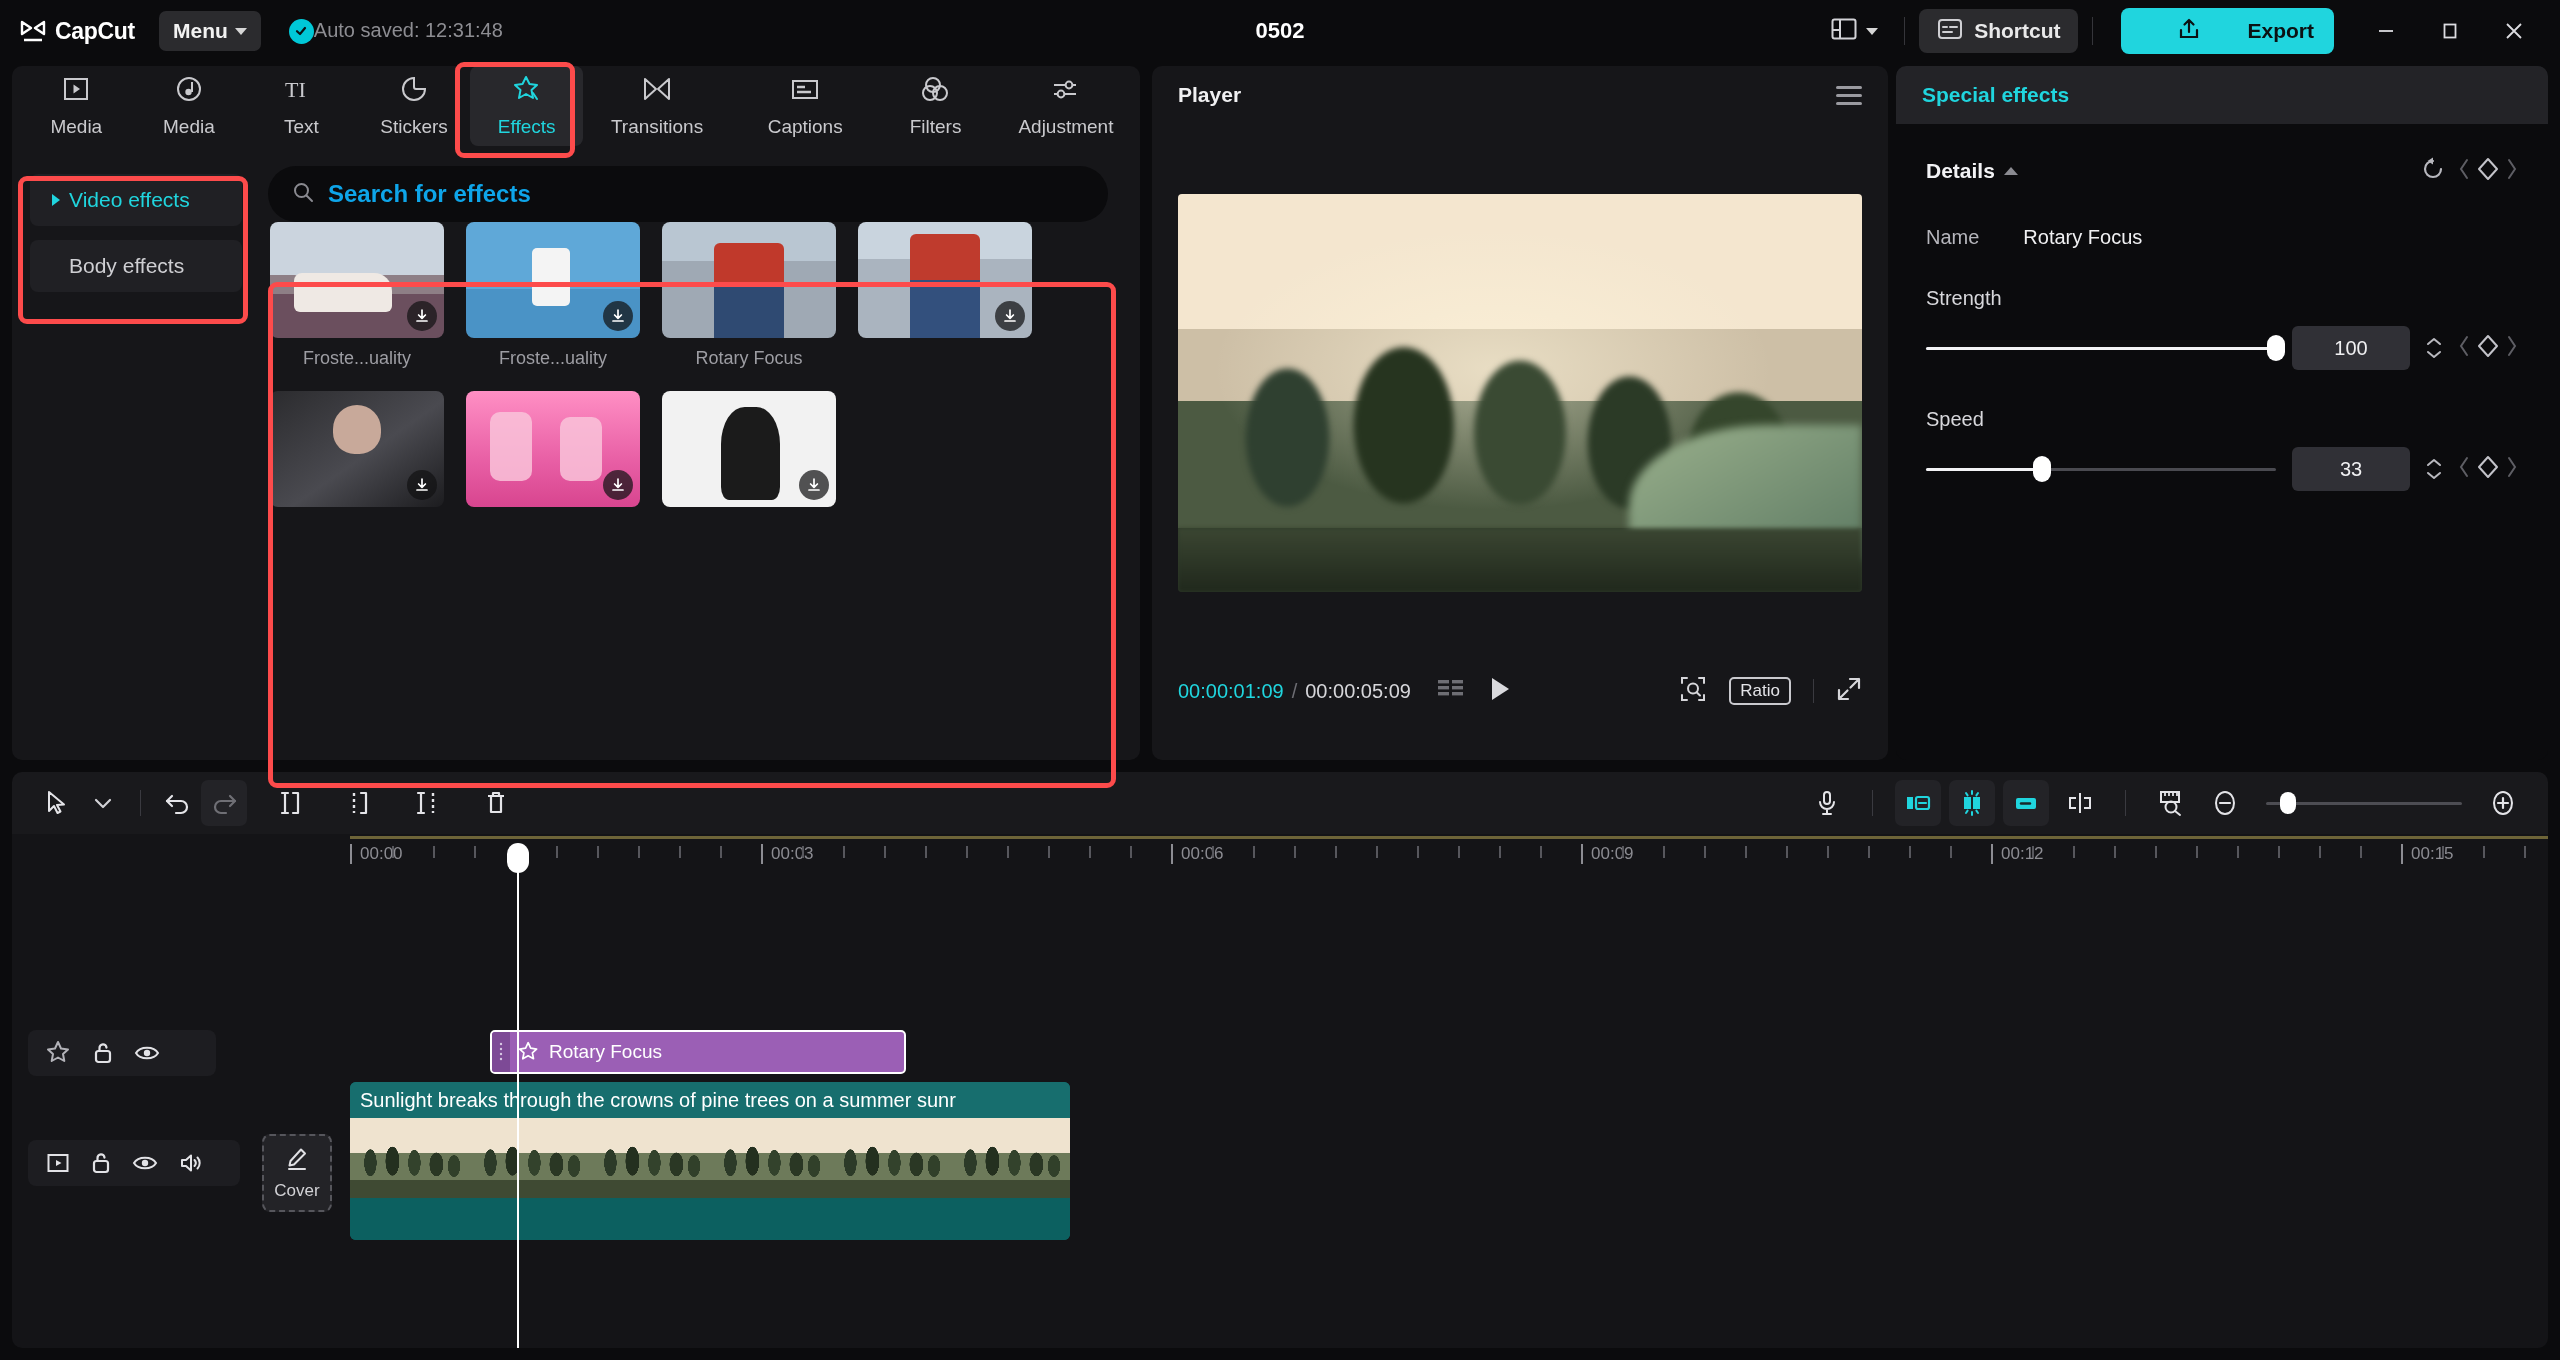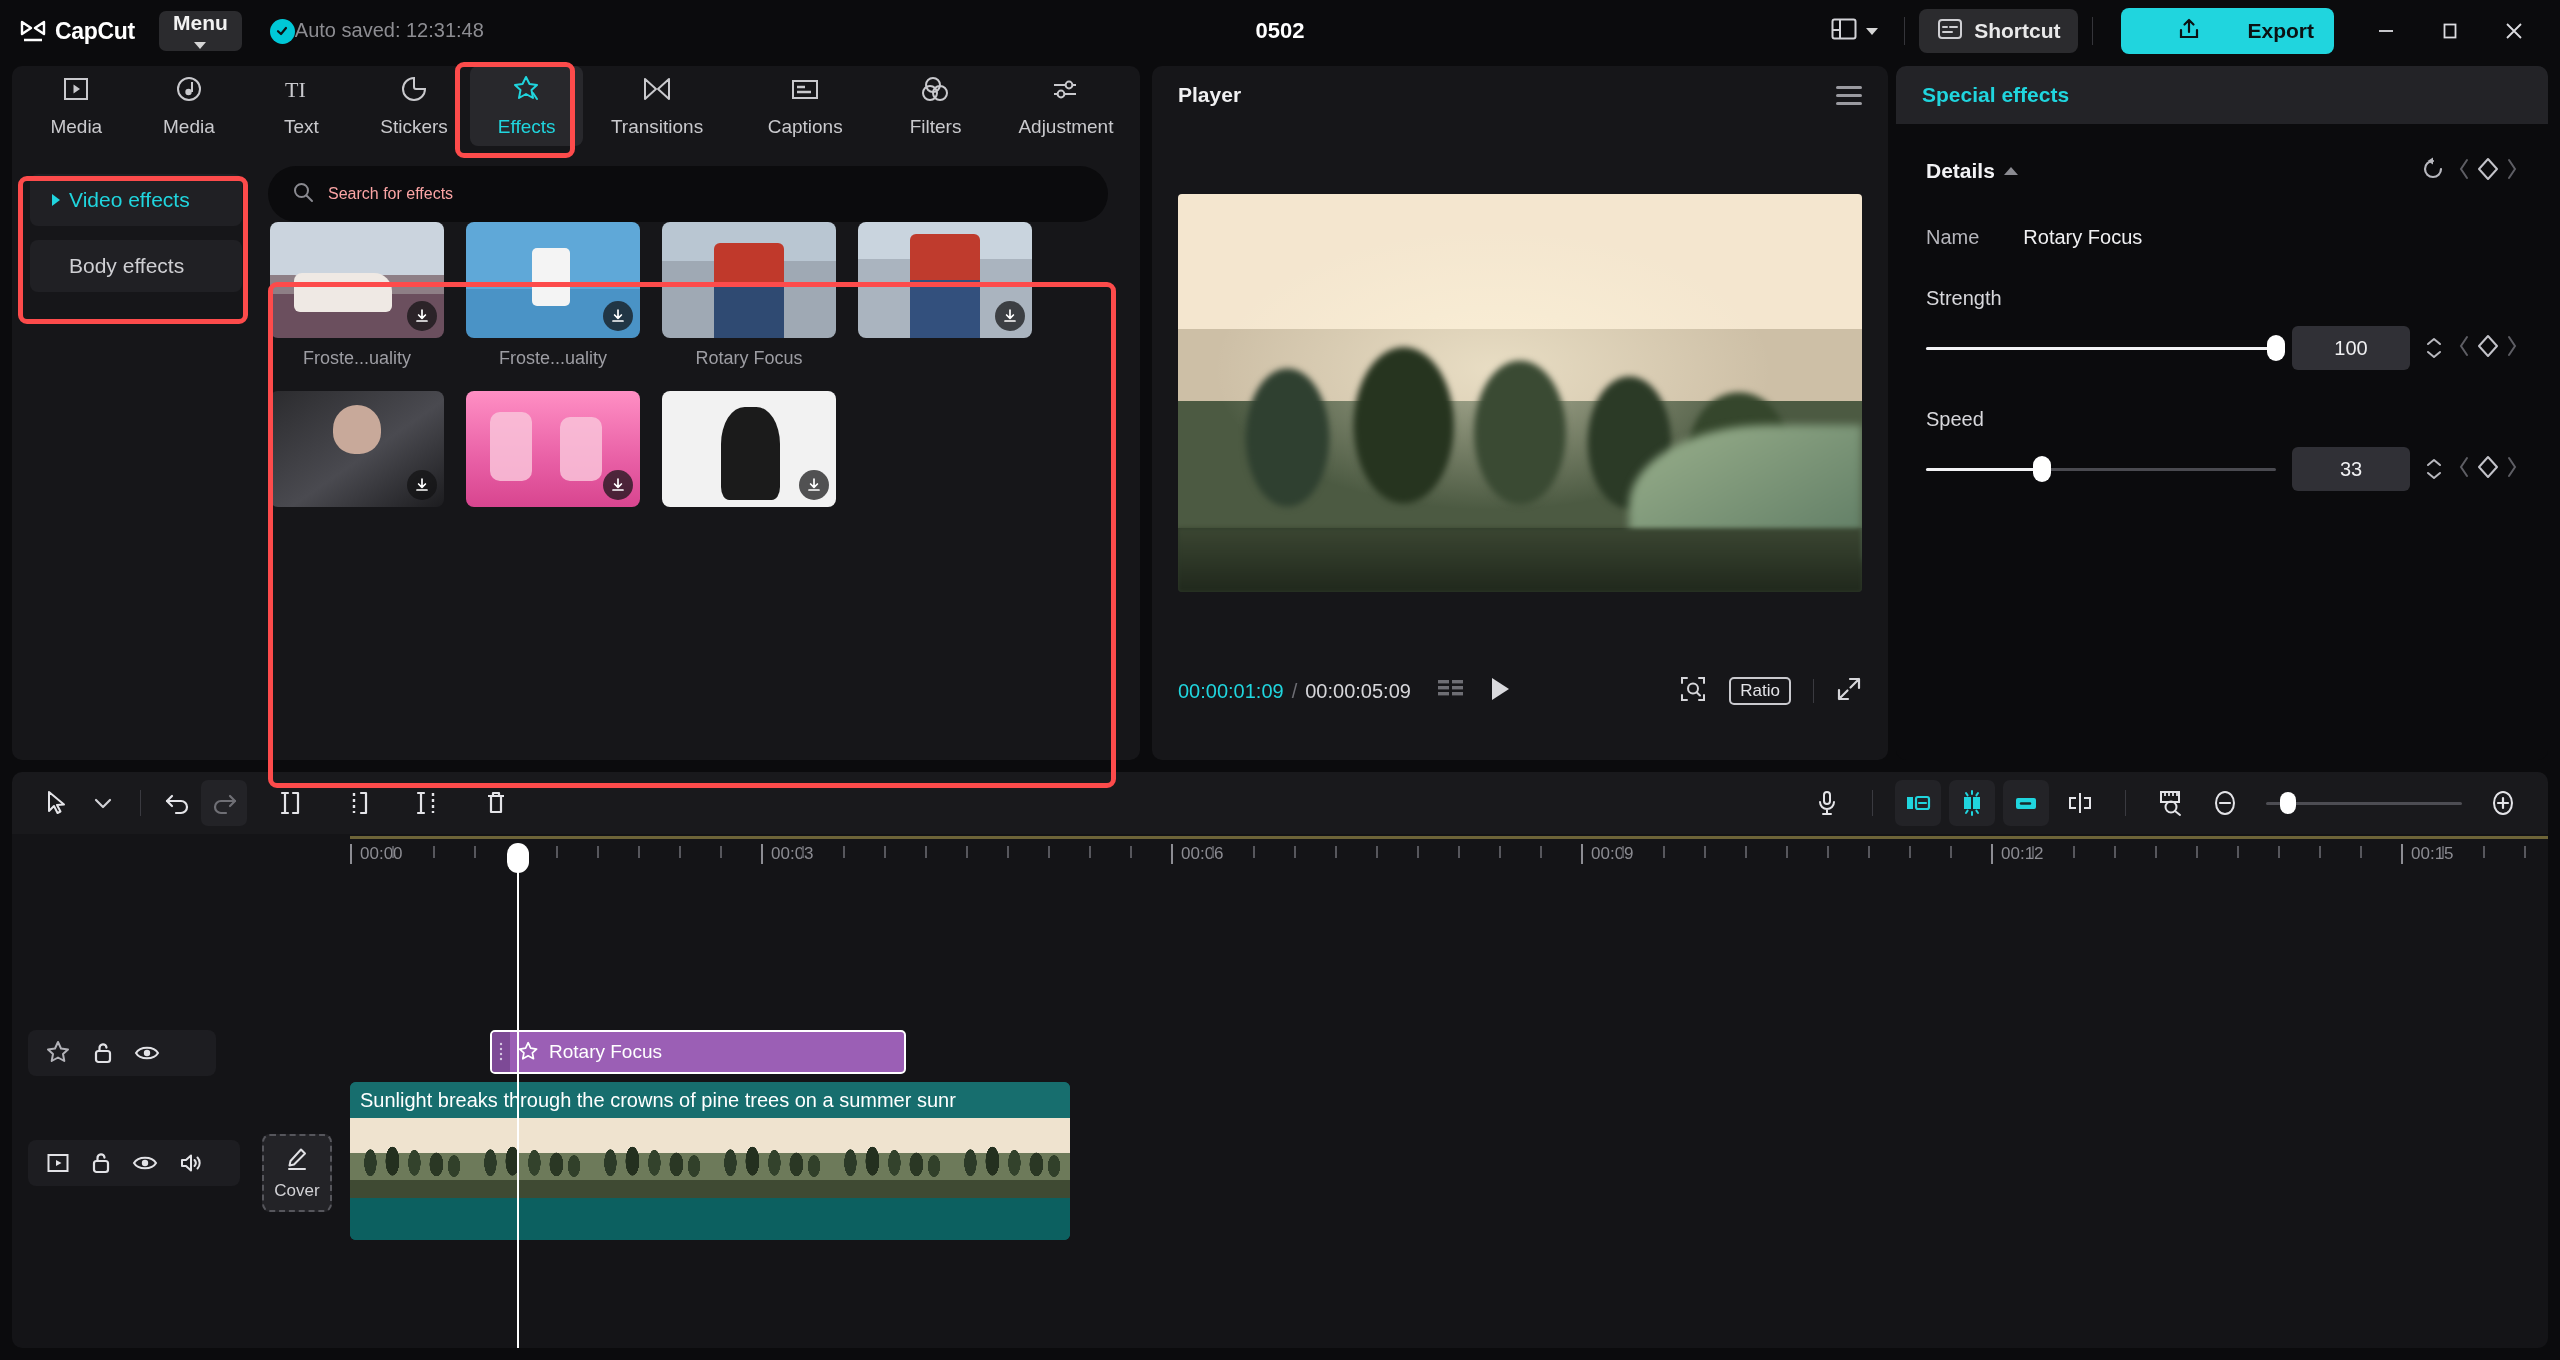--- a/index.html
+++ b/index.html
@@ -16,21 +16,21 @@
   .titlebar {
     position: absolute; top: 0; left: 0; width: 2560px; height: 62px;
     background: #0b0b0d; display: flex; align-items: center;
   }
   .logo-wrap { display: flex; align-items: center; gap: 9px; margin-left: 20px; }
   .logo-mark { width: 26px; height: 22px; }
   .logo-text { font-size: 23px; font-weight: 700; letter-spacing: -0.3px; color: #ffffff; }
   .menu-btn {
     margin-left: 24px; height: 40px; padding: 0 14px; background: #2b2b2e;
     border-radius: 7px; display: flex; align-items: center; gap: 7px;
-    font-size: 21px; font-weight: 700; color: #f2f2f2; cursor: pointer; flex-direction: column;
+    font-size: 21px; font-weight: 700; color: #f2f2f2; cursor: pointer;
   }
   .caret-d { width: 0; height: 0; border-left: 6px solid transparent; border-right: 6px solid transparent; border-top: 7px solid #d6d6d6; }
   .autosave { margin-left: 28px; display: flex; align-items: flex-start; gap: 0; }
   .check-badge {
     width: 25px; height: 25px; border-radius: 50%; background: #00c8d7;
     display: flex; align-items: center; justify-content: center;
   }
   .autosave-text { font-size: 20px; color: #8d8d92; }
   .proj-title {
     position: absolute; left: 50%; transform: translateX(-50%);
@@ -76,21 +76,21 @@
     margin-bottom: 14px; background: #202024;
   }
   .side-item.active { color: #20d5de; }
   .side-tri { width: 0; height: 0; border-top: 6px solid transparent; border-bottom: 6px solid transparent; border-left: 8px solid #20d5de; }
   .lib-main { flex: 1; padding-right: 14px; }
   .search-box {
     margin: 14px 0 0 8px; width: 840px; height: 56px; background: #0b0b0d;
     border-radius: 28px; display: flex; align-items: center; gap: 14px; padding: 0 24px;
     cursor: text;
   }
-  .search-ph { font-size: 16px; color: #fca5a5; }
+  .search-ph { font-size: 24px; color: #0ea5e9; font-weight: bold; }
   .sec-title { margin: 34px 0 16px 10px; font-size: 21px; color: #e2e2e6; }
   .grid { display: flex; flex-wrap: wrap; gap: 22px; margin-left: 10px; }
   .card { width: 174px; cursor: pointer; }
   .thumb { width: 174px; height: 116px; border-radius: 8px; position: relative; overflow: hidden; }
   .dl-badge {
     position: absolute; right: 7px; bottom: 7px; width: 30px; height: 30px;
     border-radius: 50%; background: rgba(18,18,20,.72);
     display: flex; align-items: center; justify-content: center;
   }
   .card-label { margin-top: 10px; font-size: 18px; color: #9d9da3; text-align: center; white-space: nowrap; }

